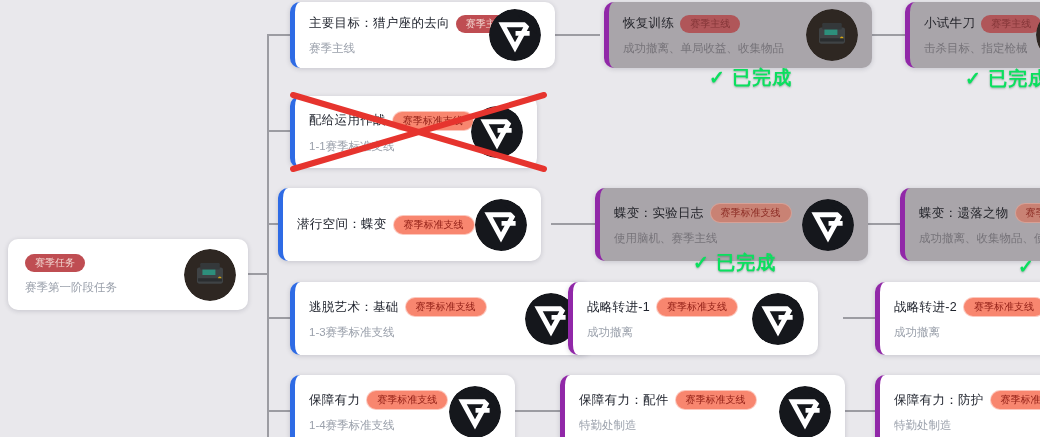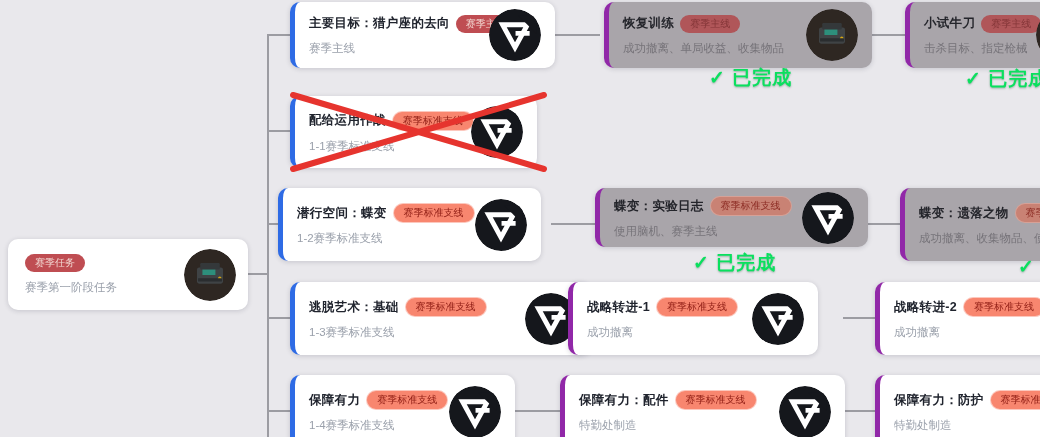--- a/index.html
+++ b/index.html
@@ -17,21 +17,21 @@
     box-shadow:0 1px 5px rgba(40,40,60,.18);
     display:flex;align-items:center;
     padding:10px 14px;box-sizing:border-box;z-index:1;
     border-left:5px solid transparent;
   }
   .card.blue{border-left-color:#2e6be5}
   .card.purple{border-left-color:#9128a8}
   .card.done{background:#a9a5aa}
   .card .text{flex:1 1 auto;min-width:0}
   .title-row{display:flex;align-items:center;gap:6px;white-space:nowrap}
-  .title{font-weight:bold;font-size:12.5px;color:#20242e;letter-spacing:.3px}
+  .title{font-weight:normal;font-size:12.5px;color:#20242e;letter-spacing:.3px}
   .done .title{color:#24252b}
   .badge{font-size:10px;line-height:1;padding:4px 10px;border-radius:999px;white-space:nowrap;flex:none}
   .badge.solid{background:#bf4d52;color:#f3d8d2}
   .badge.salmon{background:#f8866f;color:#8f1d14;border:1px solid rgba(255,255,255,.55)}
   .done .badge.solid{background:#b05659;color:#833537}
   .done .badge.salmon{background:#c98274;color:#8c2c24;border-color:rgba(255,255,255,.25)}
   .subtitle{margin-top:8px;font-size:11.5px;color:#9aa0ab;white-space:nowrap}
   .done .subtitle{color:#767379}
   .icon-circle{width:52px;height:52px;flex:none;margin-left:6px;border-radius:50%;overflow:hidden}
   .icon-circle svg{display:block;width:52px;height:52px}
@@ -128,21 +128,20 @@
     <line x1="257" y1="8" x2="6" y2="82" stroke="#e6342e" stroke-width="6" stroke-linecap="round"></line>
   </svg>
 </div>
 
 <div class="card blue" style="left:278px;top:188px;width:263px;height:73px">
   <div class="text">
     <div class="title-row">
       <span class="title">潜行空间：蝶变</span>
       <span class="badge salmon">赛季标准支线</span>
     </div>
-    <div class="subtitle">1-2赛季标准支线</div>
   </div>
   <div class="icon-circle">
       <svg>
         <use href="#gti-logo"></use>
       </svg>
     </div>
 </div>
 
 <div class="card blue" style="left:290px;top:282px;width:301px;height:73px">
   <div class="text">
@@ -183,21 +182,21 @@
     <div class="subtitle">成功撤离、单局收益、收集物品</div>
   </div>
   <div class="icon-circle">
       <svg>
         <use href="#device-avatar"></use>
       </svg>
     </div>
   <span class="check" style="left:100px;top:27px">✓ 已完成</span>
 </div>
 
-<div class="card purple done" style="left:595px;top:188px;width:273px;height:59px">
+<div class="card purple done" style="left:595px;top:188px;width:273px;height:73px">
   <div class="text">
     <div class="title-row">
       <span class="title">蝶变：实验日志</span>
       <span class="badge salmon">赛季标准支线</span>
     </div>
     <div class="subtitle">使用脑机、赛季主线</div>
   </div>
   <div class="icon-circle">
       <svg>
         <use href="#gti-logo"></use>

